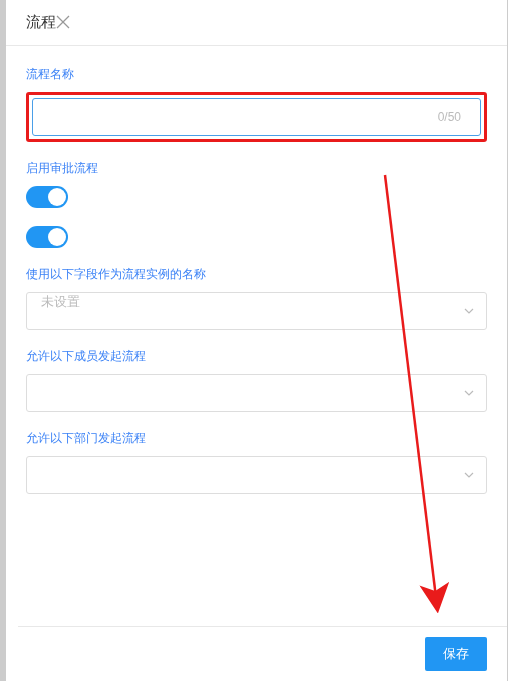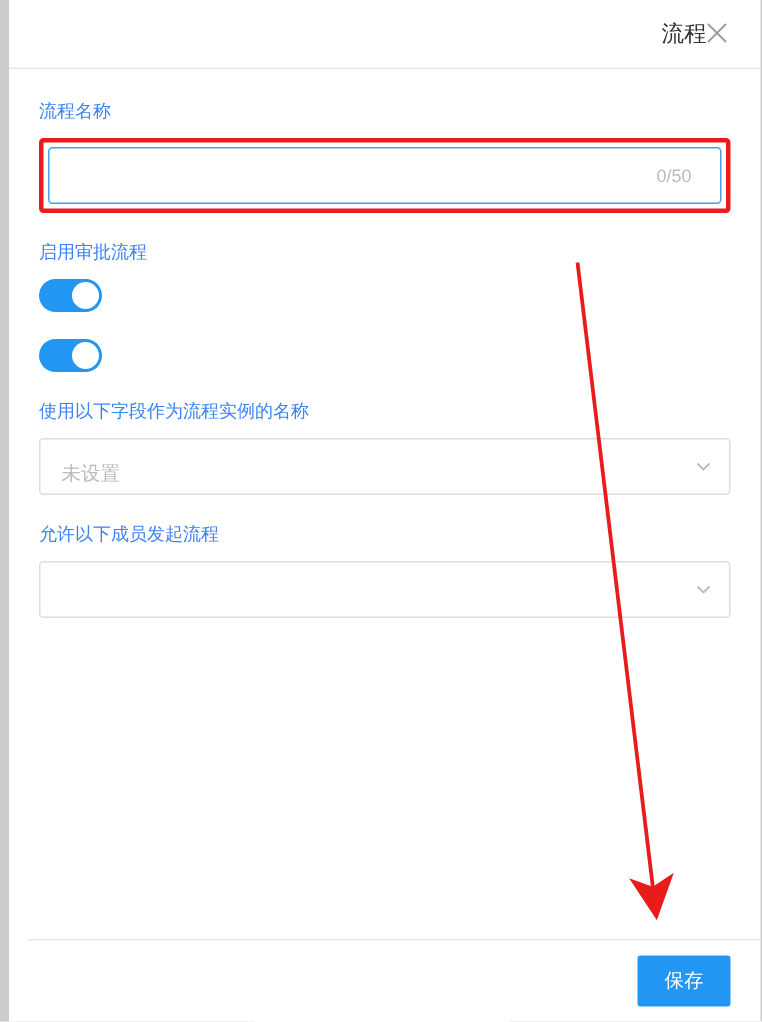--- a/index.html
+++ b/index.html
@@ -17,21 +17,21 @@
       top: 0;
       right: 1px;
       bottom: 0;
       background: #fff;
       display: flex;
       flex-direction: column;
     }
     .modal-header {
       display: flex;
       align-items: center;
-      justify-content: flex-end;
+      justify-content: flex-start;
       padding: 13px 20px 13px 20px;
       border-bottom: 1px solid #e8e8e8;
     }
     .modal-title {
       font-size: 15px;
       color: #333;
       font-weight: 500;
     }
     .close-btn {
       width: 16px;
@@ -125,21 +125,21 @@
       width: 100%;
       height: 38px;
       border: 1px solid #ddd;
       border-radius: 3px;
       padding: 0 34px 4px 14px;
       font-size: 13px;
       color: #bbb;
       background: #fff;
       position: relative;
       display: flex;
-      align-items: flex-end;
+      align-items: flex-start;
       cursor: pointer;
     }
     .select .chev {
       position: absolute;
       right: 12px;
       top: 50%;
       transform: translateY(-50%);
       color: #bbb;
     }
     .select .chev svg { display: block; }
@@ -224,20 +224,31 @@
       <div class="select empty-select">
         <span></span>
         <span class="chev">
             <svg width="10" height="6" viewBox="0 0 10 6">
               <path d="M1 1 L5 5 L9 1" stroke="#bbb" stroke-width="1.2" fill="none"></path>
             </svg>
           </span>
       </div>
     </div>
 
+    <div class="form-group">
+      <label class="form-label">允许以下部门发起流程</label>
+      <div class="select empty-select">
+        <span></span>
+        <span class="chev">
+            <svg width="10" height="6" viewBox="0 0 10 6">
+              <path d="M1 1 L5 5 L9 1" stroke="#bbb" stroke-width="1.2" fill="none"></path>
+            </svg>
+          </span>
+      </div>
+    </div>
 
   </div>
 
   <div class="modal-footer">
     <button class="btn-primary">保存</button>
   </div>
 </div>
 
 <svg class="arrow-overlay" width="508" height="681">
   <defs>

